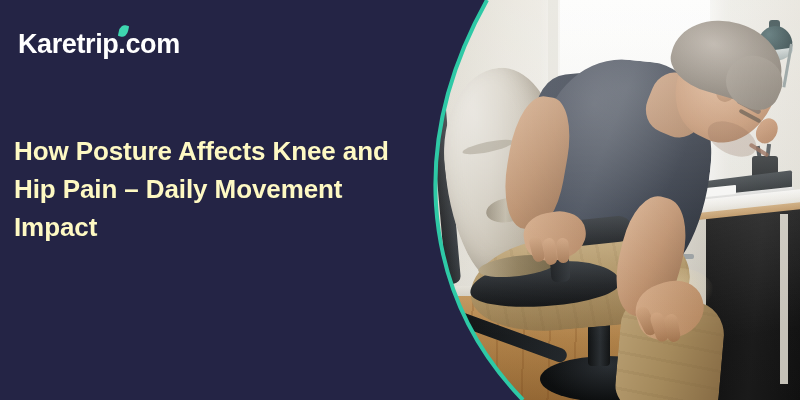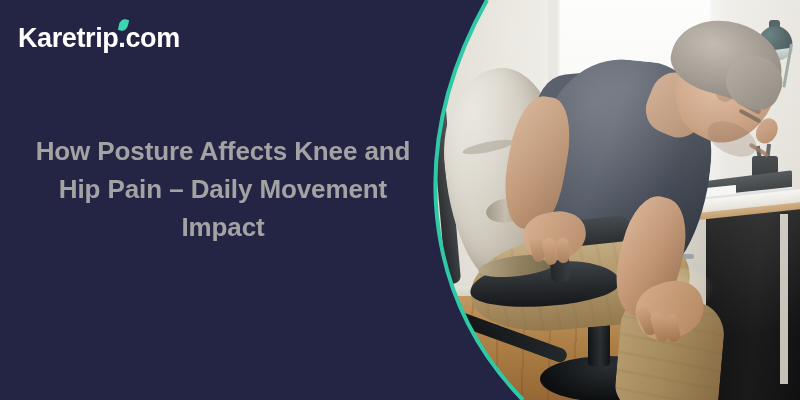--- a/index.html
+++ b/index.html
@@ -326,44 +326,43 @@
   }
 
   
   #arc-stroke {
     position:absolute; left:0; top:0; width:800px; height:400px;
     pointer-events:none;
   }
 
   
   #logo-block {
-    position:absolute; left:18px; top:24px; width:180px;
+    position:absolute; left:18px; top:30px; width:180px;
     text-align:left;
   }
   #logo-main {
     font-size:27px; font-weight:700; color:#ffffff;
     letter-spacing:-.4px; line-height:1.05; white-space:nowrap;
     position:relative; display:inline-block;
   }
   #logo-leaf {
     position:absolute; left:101px; top:-5px; width:9px; height:12px;
     background:#3ed6b0;
     border-radius:60% 8% 60% 8%;
     transform:rotate(12deg);
   }
   #logo-sub {
     display:block; text-align:right; width:174px;
     font-size:15px; font-weight:700; color:#3ed6b0;
     letter-spacing:-.2px; margin-top:2px;
   }
   #headline {
     position:absolute; left:14px; top:132px; width:418px;
-    text-align:center;
     font-size:26px; font-weight:700; line-height:38px;
-    color:#a3a3a3; letter-spacing:-.1px;
+    color:#fef9c3; letter-spacing:-.1px;
   }
 </style>
 </head>
 <body>
 
 <div id="banner">
 
   <div id="photo-wrap">
     <div id="photo">
 

